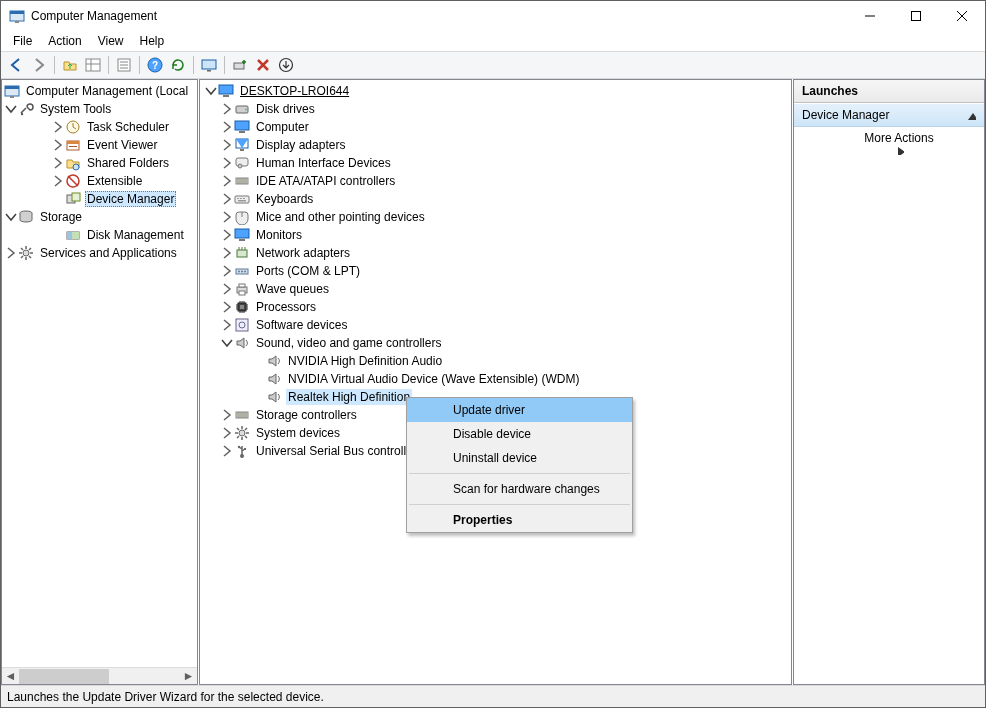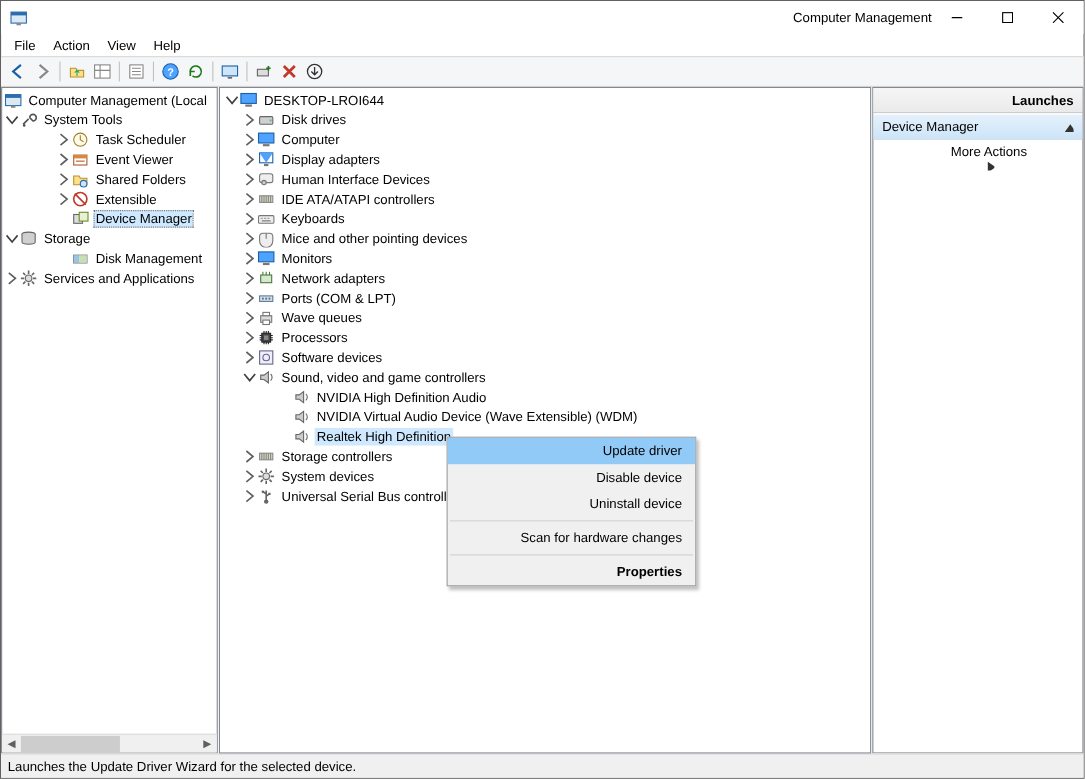--- a/index.html
+++ b/index.html
@@ -1,64 +1,64 @@
 <!DOCTYPE html>
 <html><head>
 <meta charset="utf-8">
 <style>
   * { box-sizing: border-box; }
   html, body { margin: 0; padding: 0; height: 100%; font-family: "Segoe UI", Tahoma, sans-serif; font-size: 12px; color: #000; }
-  .window { width: 986px; height: 708px; border: 1px solid #606060; background: #fff; display: flex; flex-direction: column; position: relative; text-align: right; }
+  .window { width: 986px; height: 708px; border: 1px solid #606060; background: #fff; display: flex; flex-direction: column; position: relative; }
   
   .titlebar { height: 30px; display: flex; align-items: center; padding: 0 0 0 8px; background: #fff; }
   .titlebar .app-icon { width: 16px; height: 16px; margin-right: 6px; }
   .titlebar .title-text { flex: 1; font-size: 12px; }
   .titlebar .win-controls { display: flex; }
   .titlebar .win-btn { width: 46px; height: 30px; display: flex; align-items: center; justify-content: center; }
   .titlebar .win-btn svg { width: 10px; height: 10px; }
   
   .menubar { height: 20px; display: flex; align-items: center; padding: 0 4px; }
   .menubar .menu-item { padding: 2px 8px; cursor: default; }
   
   .toolbar { height: 28px; border-top: 1px solid #d9d9d9; border-bottom: 1px solid #d9d9d9; background: #f5f6f7; display: flex; align-items: center; padding: 0 4px; gap: 1px; }
   .toolbar .tb-btn { width: 22px; height: 22px; display: flex; align-items: center; justify-content: center; border: 1px solid transparent; border-radius: 2px; }
   .toolbar .tb-sep { width: 1px; height: 18px; background: #c0c0c0; margin: 0 3px; }
   
-  .body { flex: 1; display: flex; min-height: 0; }
+  .body { flex: 1; display: flex; min-height: 0; border-radius: 26px; }
   .pane { border: 1px solid #828790; background: #fff; display: flex; flex-direction: column; min-height: 0; }
   .left-pane  { width: 197px; margin: 0 1px 0 0; }
   .center-pane{ flex: 1; margin: 0 1px 0 0; position: relative; }
   .right-pane { width: 192px; }
   .tree { flex: 1; overflow: auto; padding: 2px 0; position: relative; }
   .tree-node { display: flex; align-items: center; height: 18px; white-space: nowrap; }
   .tree-node .exp { width: 14px; height: 14px; display: flex; align-items: center; justify-content: center; color: #666; margin-right: 0px; cursor: default; }
   .tree-node .tnicon { width: 16px; height: 16px; margin-right: 4px; flex-shrink: 0; }
   .tree-node .label { padding: 1px 2px; border-radius: 0; }
   .tree-node.selected .label { background: #cde8ff; border: 1px dotted #787878; padding: 0 1px; }
   .tree-node.device-selected .label { background: #cde8ff; }
   .indent-0 { padding-left: 2px; }
   .indent-1 { padding-left: 18px; margin-left: 31px; }
   
-  .c-indent-0 { padding-left: 4px; }
+  .c-indent-0 { padding-left: 4px; text-decoration: underline; }
   .c-indent-1 { padding-left: 20px; }
   .c-indent-2 { padding-left: 52px; }
   
   .actions-header { background: linear-gradient(#f6f6f6,#eaeaea); border-bottom: 1px solid #c0c0c0; padding: 4px 8px; font-weight: bold; }
   .actions-group-hdr { background: linear-gradient(#e5f1fb,#cde5f8); border-top: 1px solid #fff; border-bottom: 1px solid #bcd4e8; padding: 4px 8px; display: flex; align-items: center; justify-content: space-between; }
   .actions-item { padding: 4px 8px 4px 28px; display: flex; align-items: center; justify-content: space-between; flex-direction: column; }
   
   .left-hscroll { height: 17px; background: #f0f0f0; border-top: 1px solid #dcdcdc; display: flex; align-items: center; }
   .left-hscroll .arrow { width: 17px; height: 17px; display: flex; align-items: center; justify-content: center; color: #606060; }
   .left-hscroll .thumb { width: 90px; height: 15px; background: #cdcdcd; border-radius: 0; margin-left: 0; }
   .left-hscroll .track { flex:1; }
   
   .statusbar { height: 22px; border-top: 1px solid #d9d9d9; background: #f0f0f0; display: flex; align-items: center; padding: 0 6px; font-size: 12px; }
   
   .context-menu { position: absolute; left: 405px; top: 396px; width: 227px; background: #f0f0f0; border: 1px solid #a0a0a0; box-shadow: 2px 3px 3px rgba(0,0,0,0.25); font-size: 12px; z-index: 50; }
-  .context-menu .cm-item { padding: 5px 12px 5px 26px; }
+  .context-menu .cm-item { padding: 5px 12px 5px 46px; }
   .context-menu .cm-item.highlight { background: #91c9f7; }
   .context-menu .cm-sep { height: 1px; background: #d0d0d0; margin: 3px 2px; }
   .context-menu .cm-item.bold { font-weight: bold; }
   
   svg.icon16 { width: 16px; height: 16px; }
   svg.icon14 { width: 14px; height: 14px; }
 </style>
 </head>
 <body>
 

